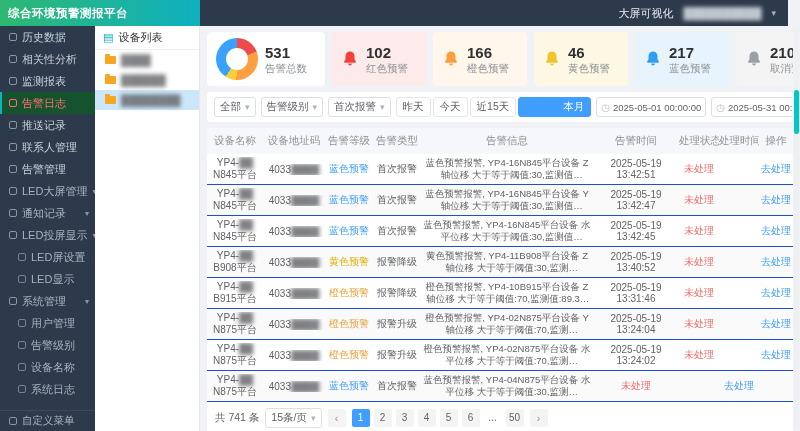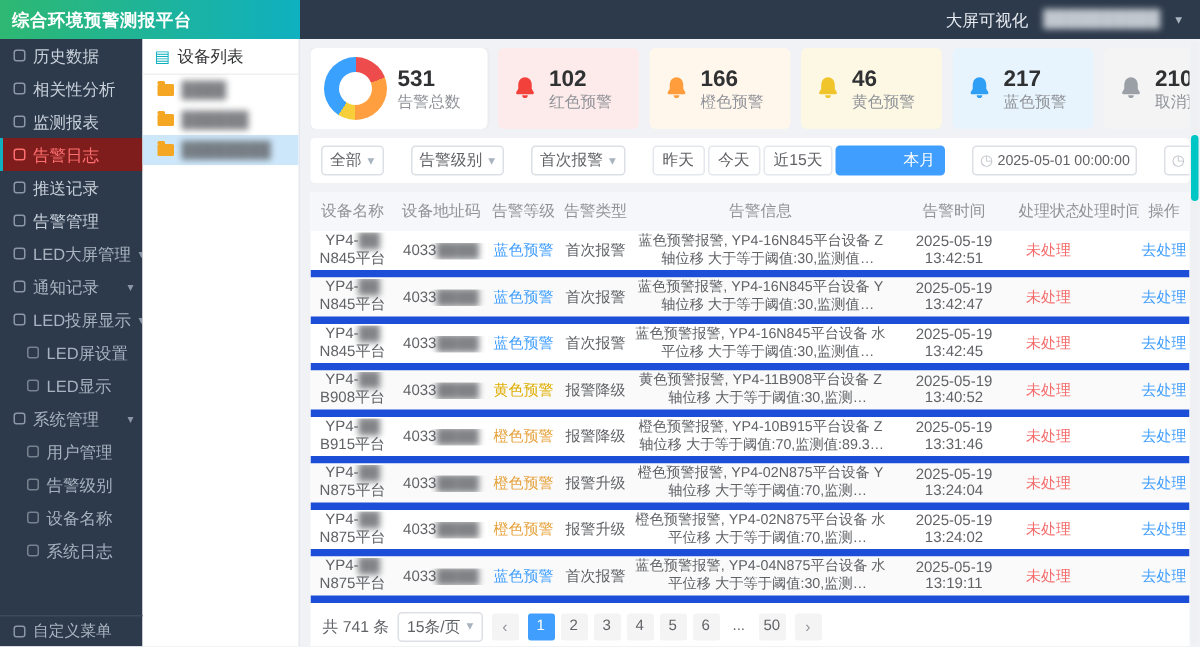--- a/index.html
+++ b/index.html
@@ -1,34 +1,34 @@
 <!DOCTYPE html>
 <html><head>
 <meta charset="utf-8">
 <style>
   * { margin:0; padding:0; box-sizing:border-box; }
   html,body { width:800px; height:431px; overflow:hidden; }
   body { font-family:"Liberation Sans","DejaVu Sans",sans-serif; font-size:12px; color:#303133; background:#f0f2f5; }
   .page { position:relative; width:800px; height:431px; overflow:hidden; background:#f0f2f5; }
 
   
-  .topbar { position:absolute; left:0; top:0; right:0; height:26px; background:#2d3a4b; display:flex; align-items:center; z-index:5; }
+  .topbar { position:absolute; left:0; top:0; right:12px; height:26px; background:#2d3a4b; display:flex; align-items:center; z-index:5; }
   .logo { width:200px; height:26px; background:linear-gradient(90deg,#2eb872,#0fb0c0); color:#fff; font-weight:bold; font-size:11.5px; display:flex; align-items:center; padding-left:8px; letter-spacing:.5px; }
   .topbar-right { margin-left:auto; display:flex; align-items:center; gap:10px; padding-right:12px; color:#e8ecf1; font-size:11px; }
   .topbar-link { cursor:pointer;margin-left:19px; }
   .mask { filter:blur(2.2px); opacity:.8; display:inline-block; }
   .caret { font-size:9px; color:#aab4c0; }
 
   
   .sidebar { position:absolute; left:0; top:26px; bottom:0; width:95px; background:#2d3a4b; color:#c8d0da; overflow:hidden; }
   .side-item { height:22px; display:flex; align-items:center; gap:5px; padding-left:9px; font-size:11px; cursor:pointer; white-space:nowrap; }
   .side-item .mi { width:8px; height:8px; border:1px solid #8b97a6; border-radius:2px; flex:none; }
   .side-item.child { padding-left:18px; color:#a7b2bf; }
   .side-item.child .mi { border-color:#76828f; }
-  .side-item.active { background:#7f1d1d; color:#ff6f6f; border-left:2px solid #0fb0c0; padding-left:7px; }
+  .side-item.active { background:#14532d; color:#ff6f6f; border-left:2px solid #0fb0c0; padding-left:7px; }
   .side-item.active .mi { border-color:#ff6f6f; }
   .side-item .caret-icon { margin-left:auto; margin-right:6px; font-size:8px; color:#8b97a6; }
   .side-item:not(.caret) .caret-icon { display:none; }
   .side-footer { position:absolute; left:0; right:0; bottom:0; height:21px; border-top:1px solid #3c4a5c; display:flex; align-items:center; gap:5px; padding-left:9px; font-size:10.5px; color:#aab4c0; cursor:pointer; }
 
   
   .devpanel { position:absolute; left:95px; top:26px; bottom:0; width:105px; background:#fff; border-right:1px solid #e4e7ed; overflow:hidden; }
   .devpanel-header { height:24px; display:flex; align-items:center; gap:5px; padding-left:8px; font-size:11px; color:#303133; border-bottom:1px solid #f0f0f0; }
   .devpanel-header .ic { color:#0fb0c0; font-size:11px; }
   .tree-item { height:20px; display:flex; align-items:center; gap:5px; padding-left:10px; font-size:10.5px; color:#606266; cursor:pointer; }
@@ -44,35 +44,35 @@
   .stat-card { flex:none; width:94px; border-radius:4px; display:flex; align-items:center; gap:7px; padding:0 9px; background:#fff; }
   .stat-card.total { width:118px; background:#fff; box-shadow:0 0 3px rgba(0,0,0,.06); }
   .donut { position:relative; width:42px; height:42px; border-radius:50%; flex:none; }
   .donut::after { content:''; position:absolute; inset:10px; background:#fff; border-radius:50%; }
   .stat-num { font-size:15px; font-weight:bold; color:#303133; line-height:1.2; }
   .stat-label { font-size:10.5px; color:#909399; line-height:1.2; }
   .bell { width:18px; height:18px; flex:none; }
   .bell svg { width:18px; height:18px; display:block; }
 
   
-  .filterbar { flex:none; height:30px; background:#fff; margin:6px 7px 0 7px; border-radius:3px; display:flex; align-items:center; gap:18px; padding:0 7px; overflow:hidden; }
+  .filterbar { flex:none; height:30px; background:#fff; margin:6px 7px 0 7px; border-radius:3px; display:flex; align-items:center; gap:5px; padding:0 7px; overflow:hidden; }
   .select-box { height:20px; border:1px solid #dcdfe6; border-radius:3px; display:flex; align-items:center; gap:4px; padding:0 5px; font-size:10.5px; color:#606266; cursor:pointer; white-space:nowrap; }
   .range-group { display:flex; gap:2px; }
   .range-btn { height:20px; border:1px solid #e4e7ed; background:#fff; border-radius:3px; font-size:10.5px; color:#606266; padding:0 6px; display:flex; align-items:center; cursor:pointer; white-space:nowrap; }
   .range-btn.active { background:#409eff; border-color:#409eff; color:#fff;padding-left:44px; }
   .date-box { height:20px; border:1px solid #dcdfe6; border-radius:3px; display:flex; align-items:center; gap:3px; padding:0 4px; font-size:9.5px; color:#606266; white-space:nowrap; cursor:pointer; }
   .date-box .ic { color:#c0c4cc; font-size:10px; }
   .search-btn { height:20px; background:#409eff; color:#fff; border:none; border-radius:3px; font-size:10.5px; padding:0 10px; cursor:pointer; white-space:nowrap; }
 
   
   .tablewrap { flex:1; background:#fff; margin:6px 7px 0 7px; overflow:hidden; position:relative; }
   .t-head, .t-row { display:grid; grid-template-columns:56px 62px 48px 48px 1fr 86px 40px 40px 34px; align-items:center; }
   .t-head { height:26px; background:#f5f7fa; color:#909399; font-size:10.5px; }
   .t-head > div { text-align:center; overflow:hidden; white-space:nowrap; }
-  .t-row { height:31px; border-bottom:5px solid #1d4ed8; font-size:10px; color:#606266; }
+  .t-row { height:31px; border-bottom:1px solid #1d4ed8; font-size:10px; color:#606266; }
   .t-row:nth-child(even) { background:#fafafa; }
   .t-row > div { text-align:center; overflow:hidden; padding:0 2px; }
   .cell-name { line-height:1.25; font-size:10px; }
   .cell-info { display:-webkit-box; -webkit-line-clamp:2; -webkit-box-orient:vertical; line-height:1.3; font-size:9.5px; }
   .lv { font-size:10px; }
   .status { color:#f56c6c; }
   .op { color:#409eff; cursor:pointer; }
 
   
   .pagination { flex:none; height:27px; background:#fff; margin:0 7px 0 7px; display:flex; align-items:center; gap:6px; padding:0 8px; font-size:10.5px; color:#606266; }
@@ -118,20 +118,25 @@
 
       </div>
       <div class="side-item active">
         <span class="mi"></span>
         <span>告警日志</span>
 
       </div>
       <div class="side-item">
         <span class="mi"></span>
         <span>推送记录</span>
+
+      </div>
+      <div class="side-item">
+        <span class="mi"></span>
+        <span>联系人管理</span>
 
       </div>
       <div class="side-item">
         <span class="mi"></span>
         <span>告警管理</span>
 
       </div>
       <div class="side-item caret">
         <span class="mi"></span>
         <span>LED大屏管理</span>
@@ -402,21 +407,20 @@
             <div class="status">未处理</div>
             <div></div>
             <div class="op">去处理</div>
           </div>
           <div class="t-row">
             <div class="cell-name"><span>YP4-</span><span class="mask">██</span><span>N875平台</span></div>
             <div><span>4033</span><span class="mask">████</span></div>
             <div class="lv" style="color: rgb(64, 158, 255);">蓝色预警</div>
             <div>首次报警</div>
             <div class="cell-info">蓝色预警报警, YP4-04N875平台设备 水平位移 大于等于阈值:30,监测值:30.5126,请关注!</div>
-            <div>2025-05-19 13:19:11</div>
             <div class="status">未处理</div>
             <div></div>
             <div class="op">去处理</div>
           </div>
           <div class="t-row">
 
             <div></div>
 
           </div>
         </div>

